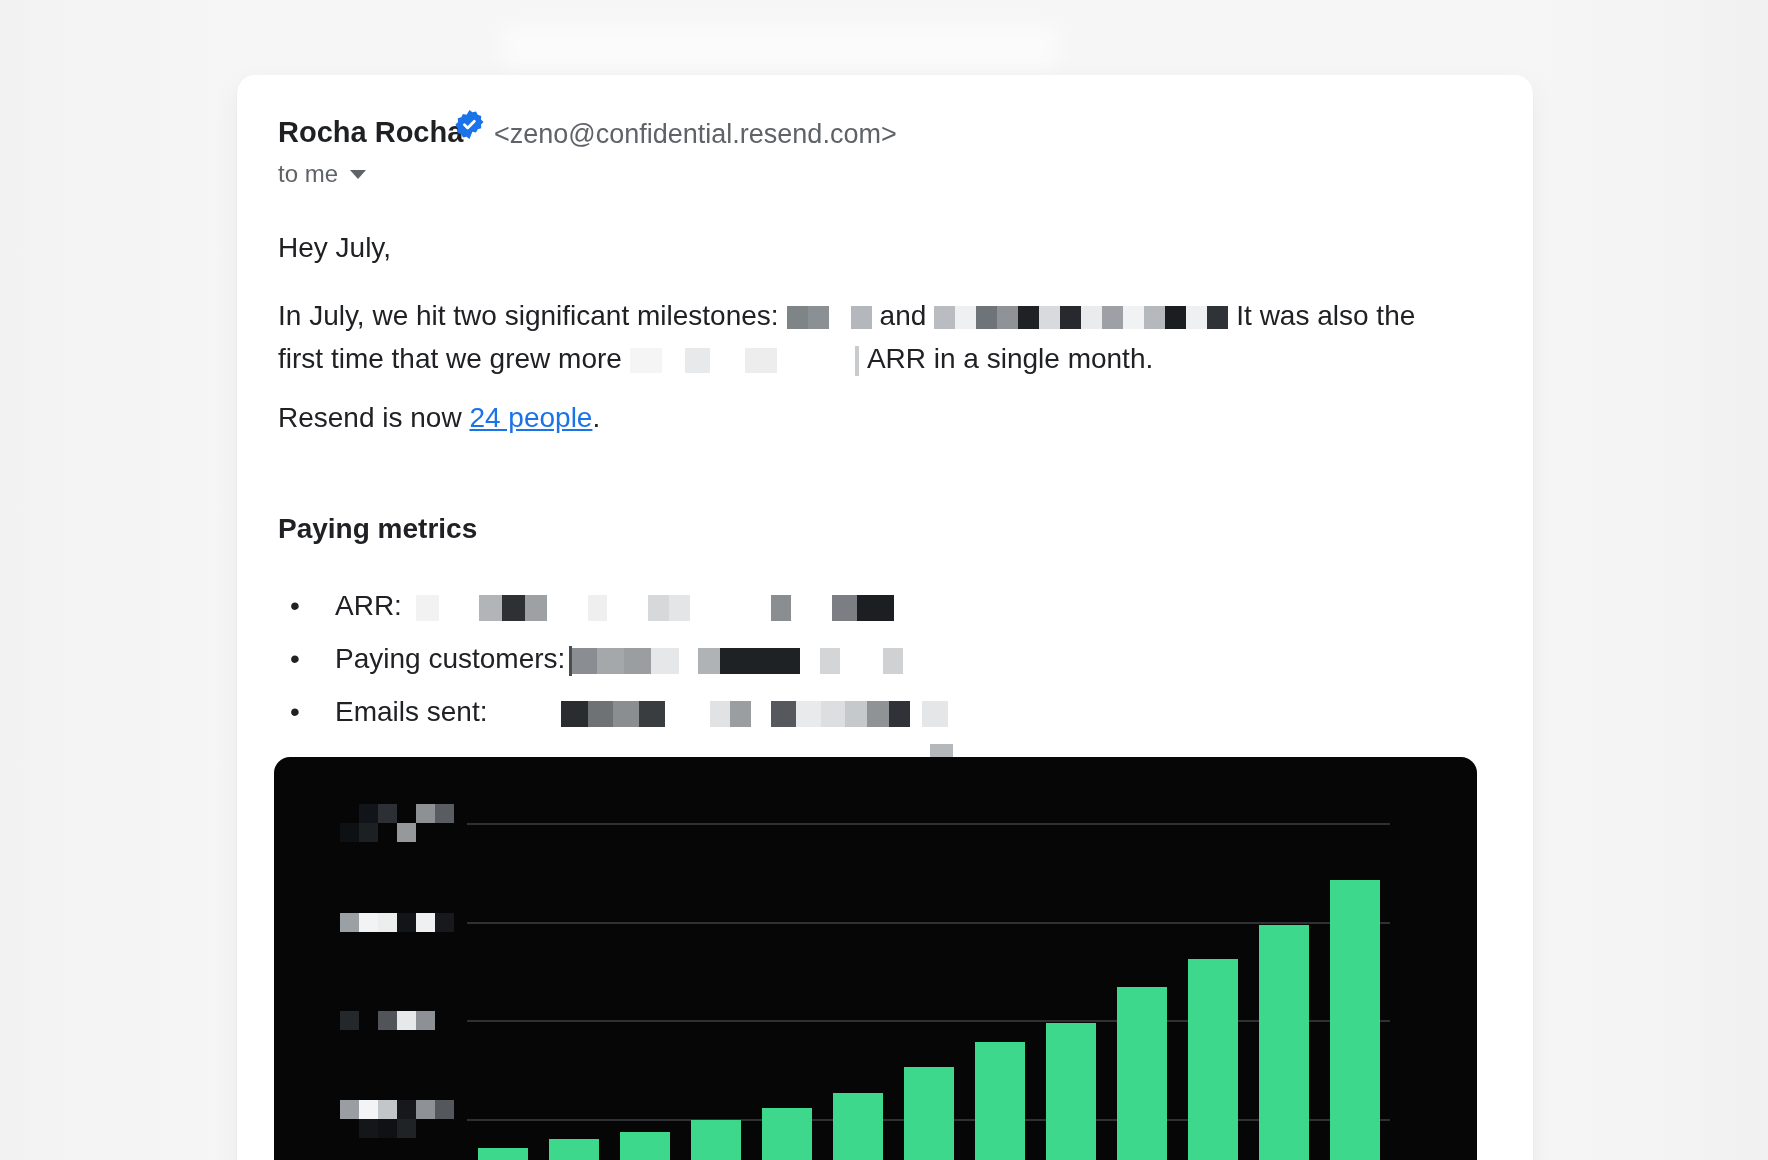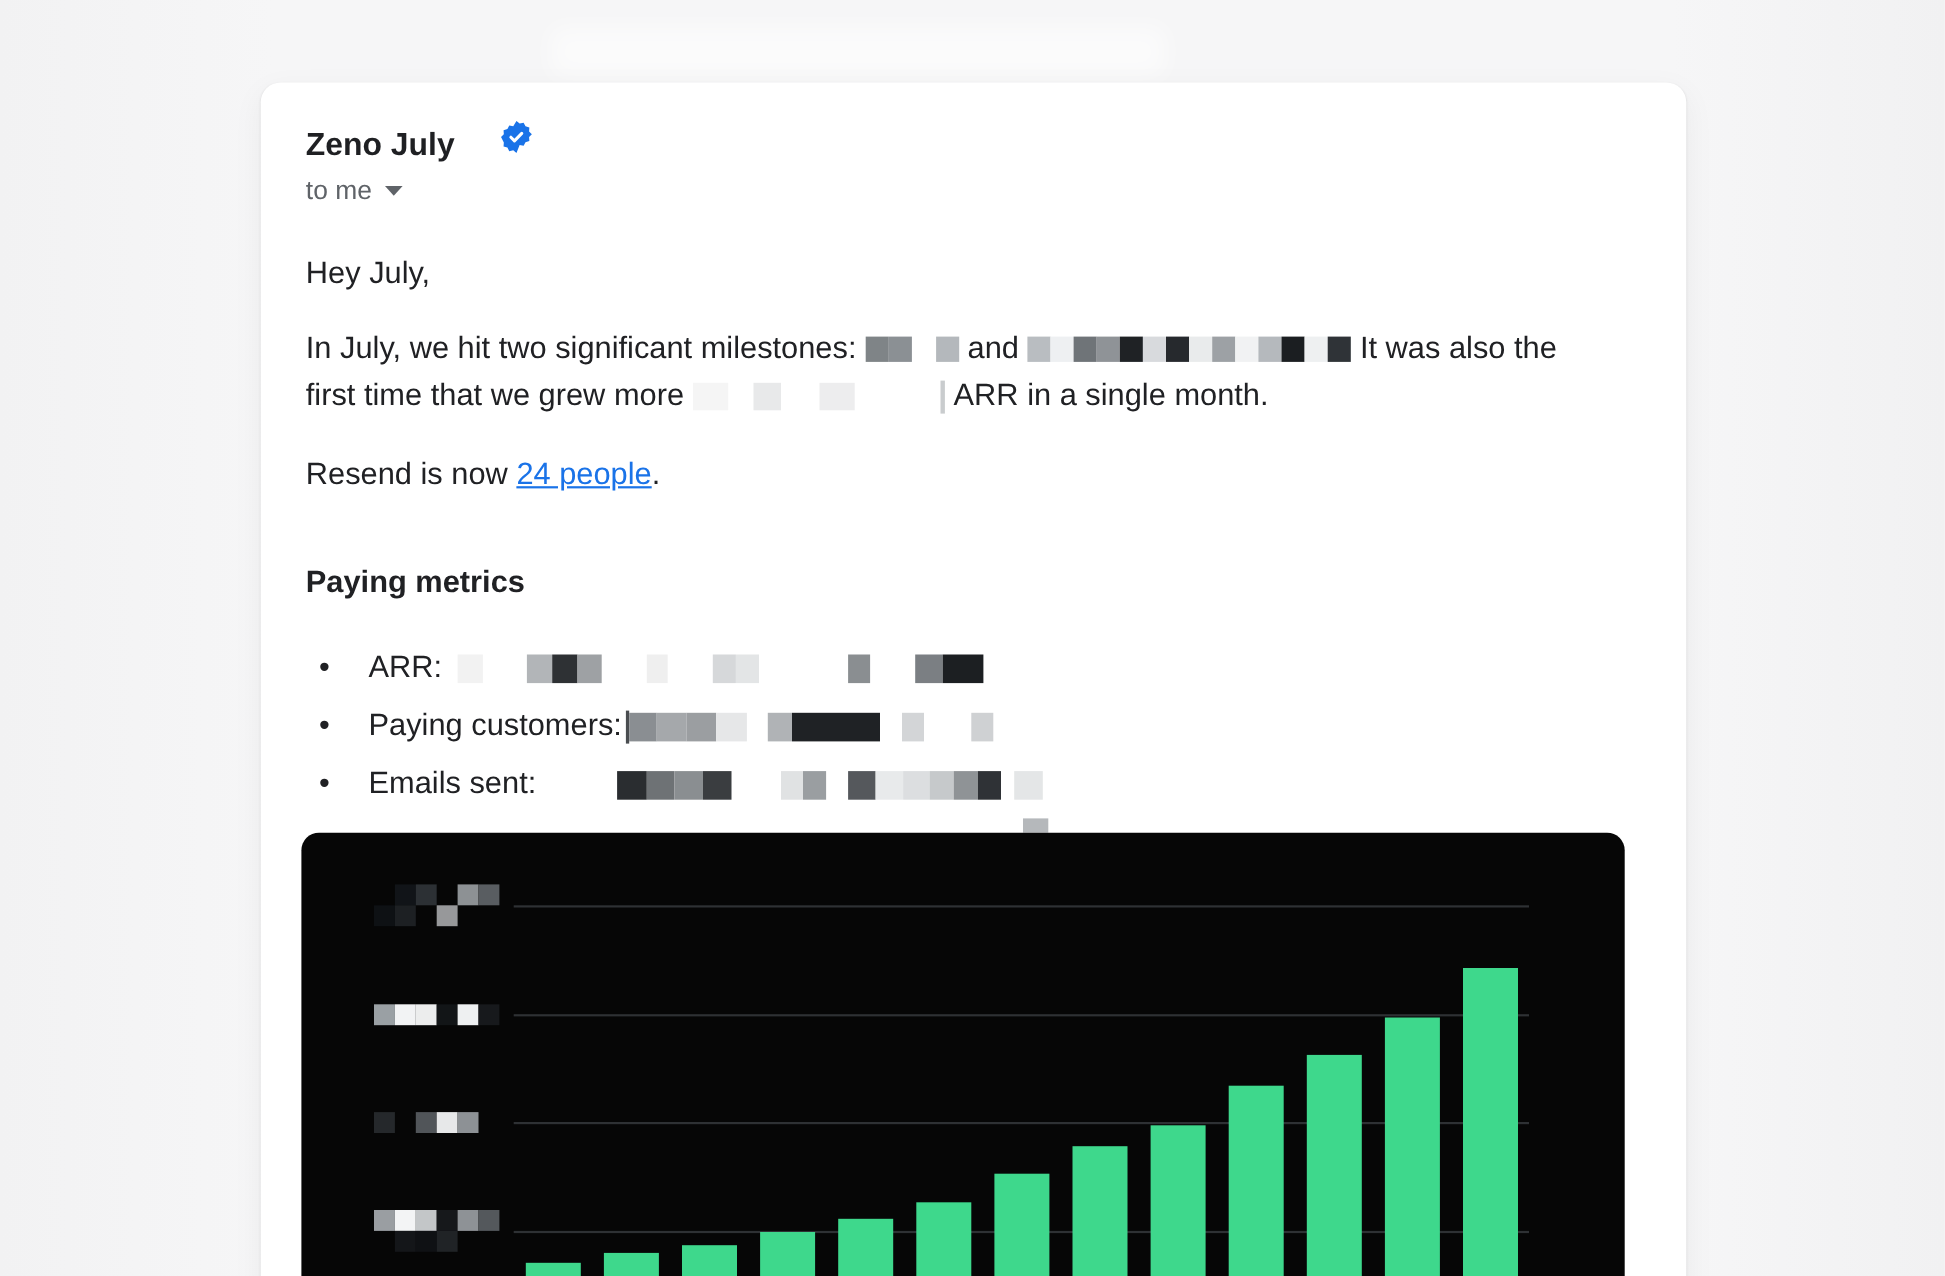--- a/index.html
+++ b/index.html
@@ -17,21 +17,21 @@
   .badge{left:455px;top:110px;width:29px;height:29px;}
   .email{left:494px;top:119px;font-size:27px;color:#5f6368;line-height:30px;}
   .torow{left:278px;top:161px;font-size:24px;color:#5f6368;line-height:26px;cursor:pointer;}
   .chev{display:inline-block;width:0;height:0;margin-left:12px;margin-bottom:3px;
         border-left:8px solid transparent;border-right:8px solid transparent;
         border-top:9px solid #5f6368;vertical-align:middle;}
   .bodyline{font-size:28px;color:#202124;line-height:34px;}
   .greeting{left:278px;top:231px;}
   .p1l1{left:278px;top:299px;}
   .p1l2{left:278px;top:342px;}
-  .resend{left:278px;top:414px;}
+  .resend{left:278px;top:401px;}
   .heading{left:278px;top:512px;font-weight:700;}
   a.lnk{color:#1a73e8;text-decoration:underline;cursor:pointer;}
   .bullet{left:290px;font-size:28px;color:#202124;line-height:32px;}
   .dot{display:inline-block;width:14px;color:#202124;font-size:28px;margin-right:31px;}
   .r-arr{top:590px;} .r-pay{top:643px;} .r-eml{top:696px;}
   .redact{display:inline-block;vertical-align:middle;font-size:0;line-height:0;margin:0 8px;}
   .redact.tight{margin:0 4px;}
   .hang{position:absolute;}
   .chart{position:absolute;left:274px;top:757px;width:1203px;height:420px;
          background:#060606;border-radius:16px;overflow:hidden;}
@@ -42,27 +42,28 @@
   .bar{position:absolute;background:#3ed88c;}
 </style>
 </head>
 <body>
 
 <div class="page">
   <div class="ghost"></div>
 
   <div class="card"></div>
 
-  <div class="abs name">Zeno July</div>
+  <div class="abs name">Rocha Rocha</div>
 
   <svg class="abs badge" viewBox="0 0 24 24">
     <path fill="#1a73e8" d="M12 0l2.4 1.9 3-.6 1.4 2.7 2.9.9-.2 3 2.1 2.1-2.1 2.1.2 3-2.9.9-1.4 2.7-3-.6L12 24l-2.4-1.9-3 .6-1.4-2.7-2.9-.9.2-3L.4 12l2.1-2.1-.2-3 2.9-.9L6.6 3.3l3 .6z"></path>
     <path fill="none" stroke="#ffffff" stroke-width="2.3" stroke-linecap="round" stroke-linejoin="round" d="M7.8 12.2l2.7 2.7 5.5-5.6"></path>
   </svg>
 
+  <div class="abs email">&lt;zeno@confidential.resend.com&gt;</div>
 
   <div class="abs torow">
     <span>to me</span><span class="chev"></span>
   </div>
 
   <div class="abs bodyline greeting">Hey July,</div>
 
   <div class="abs bodyline p1l1">
     <span>In July, we hit two significant milestones:</span><span class="redact"><span style="display: inline-block; vertical-align: middle; width: 21px; height: 23px; background: rgb(127, 132, 135);"></span><span style="display: inline-block; vertical-align: middle; width: 21px; height: 23px; background: rgb(139, 144, 148);"></span><span style="display: inline-block; vertical-align: middle; width: 22px; height: 23px; background: transparent;"></span><span style="display: inline-block; vertical-align: middle; width: 21px; height: 23px; background: rgb(180, 184, 188);"></span></span><span>and</span><span class="redact"><span style="display: inline-block; vertical-align: middle; width: 21px; height: 23px; background: rgb(185, 189, 193);"></span><span style="display: inline-block; vertical-align: middle; width: 21px; height: 23px; background: rgb(238, 240, 242);"></span><span style="display: inline-block; vertical-align: middle; width: 21px; height: 23px; background: rgb(111, 116, 120);"></span><span style="display: inline-block; vertical-align: middle; width: 21px; height: 23px; background: rgb(143, 147, 151);"></span><span style="display: inline-block; vertical-align: middle; width: 21px; height: 23px; background: rgb(31, 34, 37);"></span><span style="display: inline-block; vertical-align: middle; width: 21px; height: 23px; background: rgb(216, 218, 221);"></span><span style="display: inline-block; vertical-align: middle; width: 21px; height: 23px; background: rgb(38, 41, 45);"></span><span style="display: inline-block; vertical-align: middle; width: 21px; height: 23px; background: rgb(233, 235, 236);"></span><span style="display: inline-block; vertical-align: middle; width: 21px; height: 23px; background: rgb(157, 161, 165);"></span><span style="display: inline-block; vertical-align: middle; width: 21px; height: 23px; background: rgb(241, 242, 243);"></span><span style="display: inline-block; vertical-align: middle; width: 21px; height: 23px; background: rgb(181, 185, 189);"></span><span style="display: inline-block; vertical-align: middle; width: 21px; height: 23px; background: rgb(27, 30, 33);"></span><span style="display: inline-block; vertical-align: middle; width: 21px; height: 23px; background: rgb(238, 240, 241);"></span><span style="display: inline-block; vertical-align: middle; width: 21px; height: 23px; background: rgb(47, 51, 55);"></span></span><span>It was also the</span>
   </div>

